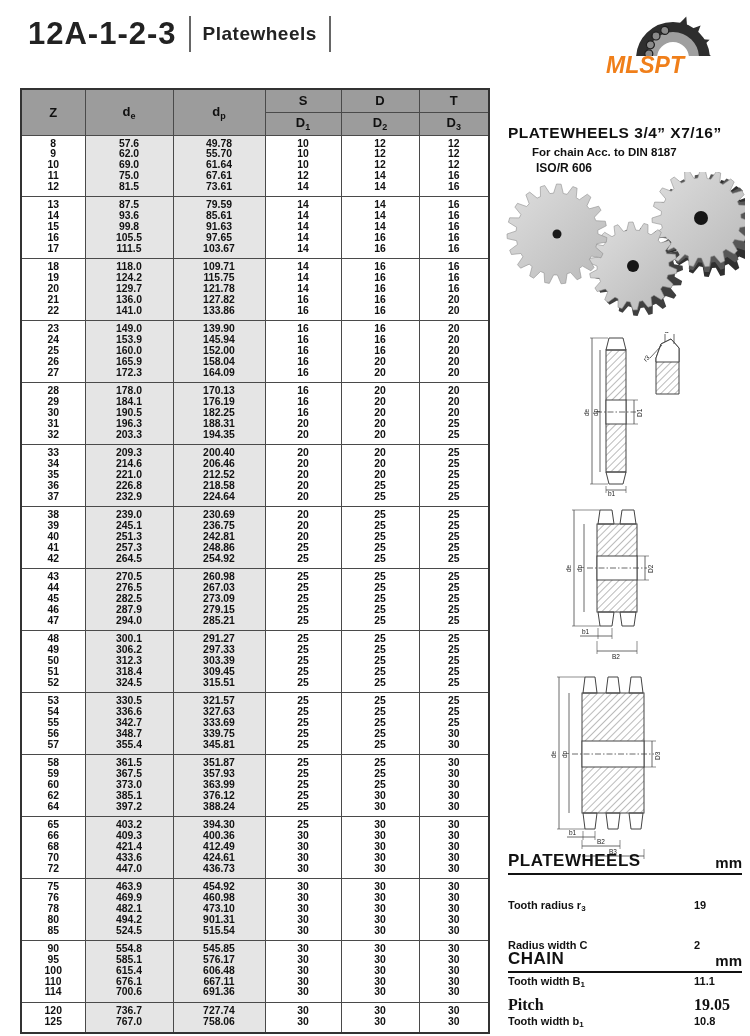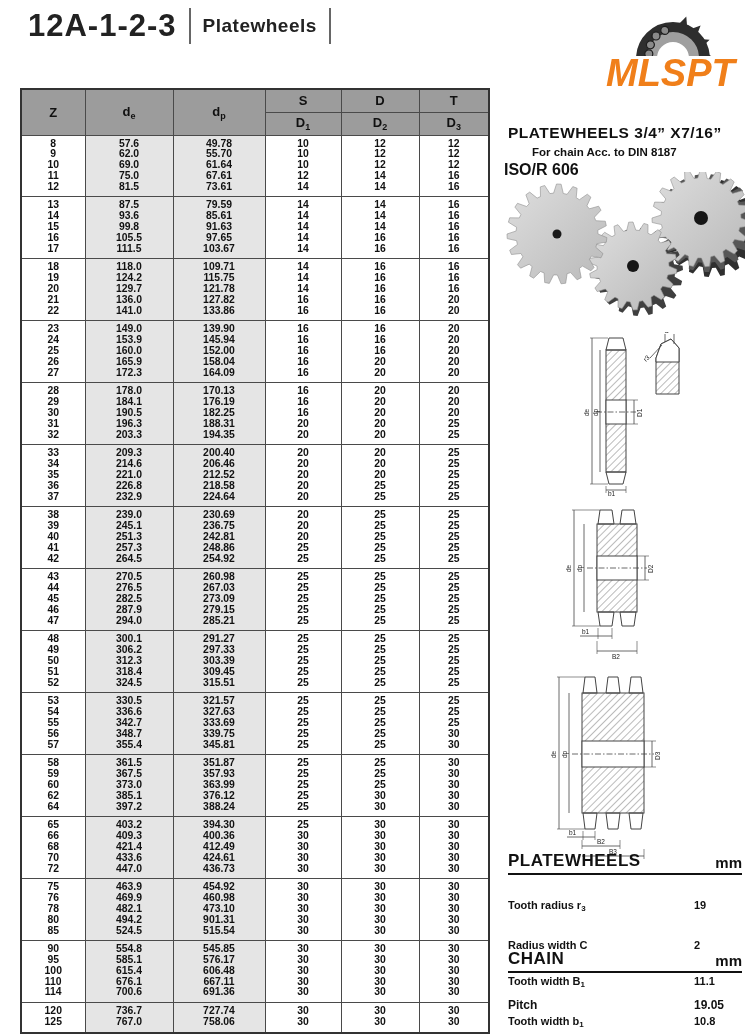--- a/index.html
+++ b/index.html
@@ -1,56 +1,56 @@
 <!DOCTYPE html>
 <html><head>
 <meta charset="utf-8">
 <style>
   * { margin:0; padding:0; box-sizing:border-box; }
   html,body { width:750px; height:1036px; background:#fff; font-family:"Liberation Sans",sans-serif; position:relative; overflow:hidden; }
 
   
-  .title-bar { position:absolute; left:28px; top:8px; display:flex; align-items:center; }
+  .title-bar { position:absolute; left:28px; top:16px; display:flex; align-items:center; }
   .title-main { font-size:31px; font-weight:bold; color:#222; letter-spacing:1px; }
   .title-sep { width:2px; height:36px; background:#666; margin:0 12px; }
   .title-sub { font-size:19px; font-weight:bold; color:#222; letter-spacing:0.5px; }
 
   
   .logo { position:absolute; left:600px; top:4px; width:145px; height:84px; }
   .logo svg { position:absolute; left:8px; top:2px; }
-  .logo-text { position:absolute; left:6px; top:48px; width:140px; font-size:38px; font-weight:bold; font-style:italic; color:#F07F1A; letter-spacing:0px; }
+  .logo-text { position:absolute; left:6px; top:48px; width:140px; font-size:23px; font-weight:bold; font-style:italic; color:#F07F1A; letter-spacing:0px; }
 
   
   table.spec { position:absolute; left:20px; top:88px; width:468px; border-collapse:collapse; table-layout:fixed; border:2px solid #333; }
   table.spec th, table.spec td { border:1px solid #4a4a4a; }
   table.spec thead th { background:#9c9c9c; font-size:13px; font-weight:bold; color:#111; height:23px; text-align:center; }
   table.spec thead th sub { font-size:9px; vertical-align:-3px; }
   table.spec tbody td { vertical-align:top; padding:3px 0 4px 0; background:#fff; }
   table.spec tbody td.shade { background:#e5e5e5; }
   .cellline { font-size:10.4px; font-weight:bold; line-height:10.8px; text-align:center; color:#111; }
 
   
   .rp-heading { position:absolute; left:508px; top:124px; font-size:15.5px; font-weight:bold; color:#111; letter-spacing:0.5px; }
   .rp-line1 { position:absolute; left:532px; top:146px; font-size:11.5px; font-weight:bold; color:#111; }
-  .rp-line2 { position:absolute; left:504px; top:161px; font-size:16px; font-weight:bold; color:#111; }
+  .rp-line2 { position:absolute; left:536px; top:161px; font-size:12px; font-weight:bold; color:#111; }
 
   .photo-box { position:absolute; left:505px; top:172px; width:240px; height:158px; }
 
   .drawing { position:absolute; }
   .drawing text { font-family:"Liberation Sans",sans-serif; font-size:6.5px; fill:#222; }
 
   
   .spec-panel { position:absolute; left:508px; width:234px; }
   .spec-head { display:flex; justify-content:space-between; align-items:flex-end; border-bottom:2.5px solid #111; padding-bottom:2px; }
   .spec-head .t { font-size:17px; font-weight:bold; color:#111; letter-spacing:0.5px; }
   .spec-head .u { font-size:15px; font-weight:bold; color:#111; }
   .spec-rows { margin-top:5px; }
   .spec-row { display:flex; font-weight:bold; color:#111;margin-top:24px; }
   .pw .spec-row { font-size:11px; line-height:12px; }
-  .ch .spec-row { font-size:12px; line-height:16.5px; }
+  .ch .spec-row { font-size:16px; line-height:16.5px;font-family:Liberation Serif, serif; }
   .spec-row .lbl { flex:1; }
   .spec-row .lbl sub { font-size:8px; vertical-align:-2px; }
   .spec-row .val { width:48px; text-align:left; }
 </style>
 </head>
 <body>
 
 <div class="title-bar">
   <span class="title-main">12A-1-2-3</span>
   <span class="title-sep"></span>

